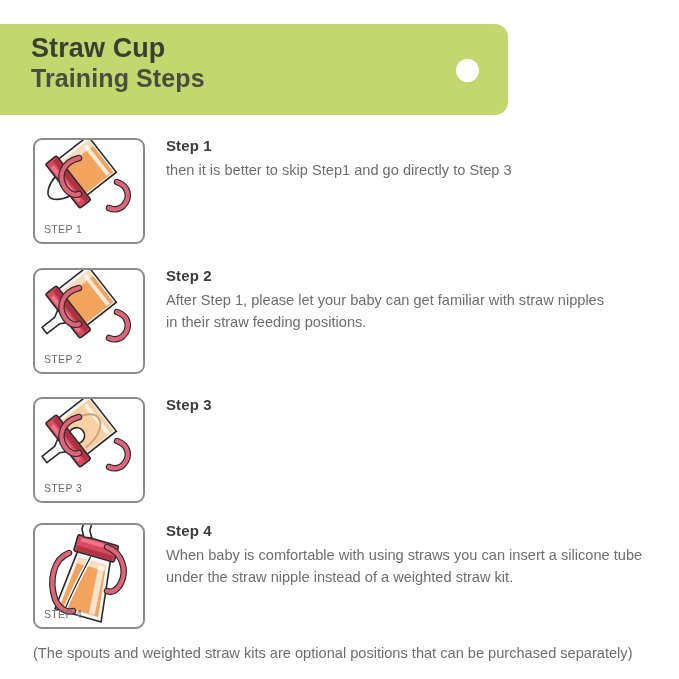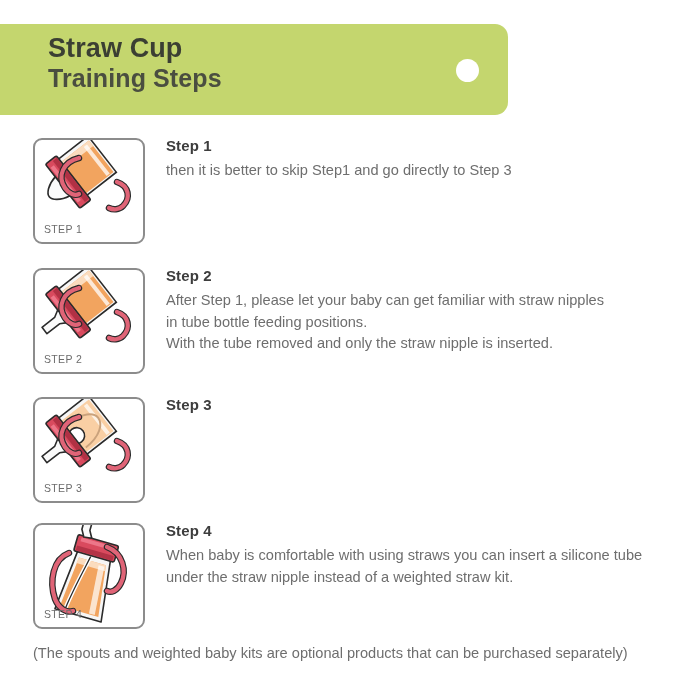--- a/index.html
+++ b/index.html
@@ -22,21 +22,21 @@
     left: -14px;
     top: 24px;
     width: 522px;
     height: 91px;
     background: #c4d66e;
     border-radius: 13px;
     box-sizing: border-box;
   }
   .banner-title-wrap {
     position: absolute;
-    left: 62px;
+    left: 45px;
     top: 11px;
     line-height: 1.0;
   }
   .banner-title {
     display: block;
     font-size: 27px;
     font-weight: bold;
     color: #3b3f33;
     letter-spacing: 0.1px;
     margin-bottom: 4px;
@@ -183,22 +183,21 @@
       <path d="M44 18 C28 22 22 36 30 48 C34 54 40 56 44 54" fill="none" stroke="#2b2b2b" stroke-width="6.5" stroke-linecap="round"></path>
       <path d="M44 18 C28 22 22 36 30 48 C34 54 40 56 44 54" fill="none" stroke="#e06477" stroke-width="4.2" stroke-linecap="round"></path>
       <path d="M82 42 C94 46 96 58 88 66 C84 70 78 70 74 68" fill="none" stroke="#2b2b2b" stroke-width="6.5" stroke-linecap="round"></path>
       <path d="M82 42 C94 46 96 58 88 66 C84 70 78 70 74 68" fill="none" stroke="#e06477" stroke-width="4.2" stroke-linecap="round"></path>
     </svg>
     <span class="step-figure-label">STEP 2</span>
   </div>
   <div class="step-text">
     <div class="step-heading">Step 2</div>
     <div class="step-line">After Step 1, please let your baby can get familiar with straw nipples</div>
-    <div class="step-line">in tube bottle feeding positions.</div>
-    <div class="step-line">With the tube removed and only the straw nipple is inserted.</div>
+    <div class="step-line">in their straw feeding positions.</div>
   </div>
 </div>
 
 <div class="step-row" style="top:397px;">
   <div class="step-figure">
     <svg viewBox="0 0 108 102">
       <g transform="rotate(-38 54 46)">
         <path d="M42 6 L84 6 L84 52 L42 52 Z" fill="#f6f6f6" stroke="#2b2b2b" stroke-width="1.6"></path>
         <path d="M46 10 L82 10 L82 50 L46 50 Z" fill="#f9cfa4"></path>
         <path d="M74 12 L78 12 L78 49 L74 49 Z" fill="#ffffff" opacity="0.7"></path>
@@ -250,13 +249,13 @@
     </svg>
     <span class="step-figure-label">STEP 4</span>
   </div>
   <div class="step-text">
     <div class="step-heading">Step 4</div>
     <div class="step-line">When baby is comfortable with using straws you can insert a silicone tube</div>
     <div class="step-line">under the straw nipple instead of a weighted straw kit.</div>
   </div>
 </div>
 
-<div class="footer-note">(The spouts and weighted baby kits are optional products that can be purchased separately)</div>
+<div class="footer-note">(The spouts and weighted straw kits are optional positions that can be purchased separately)</div>
 
 </body></html>

